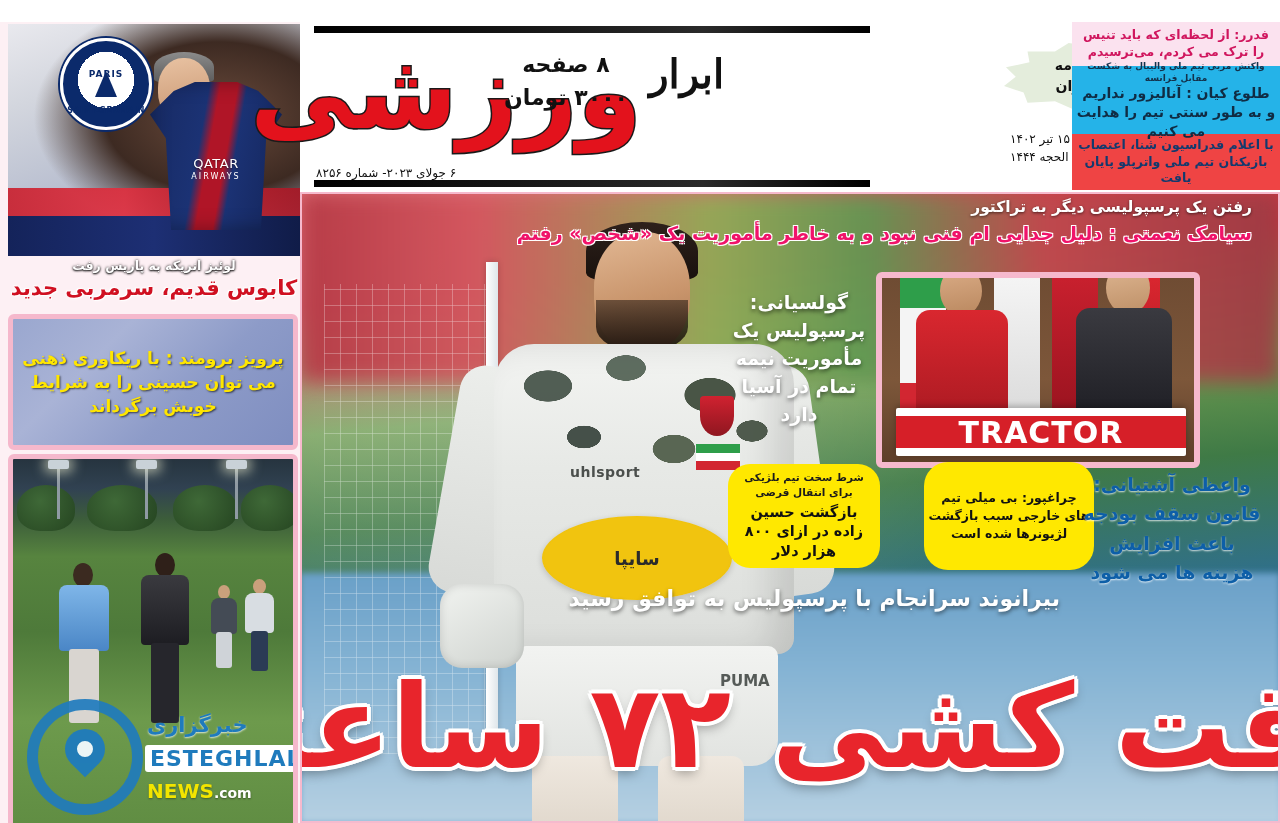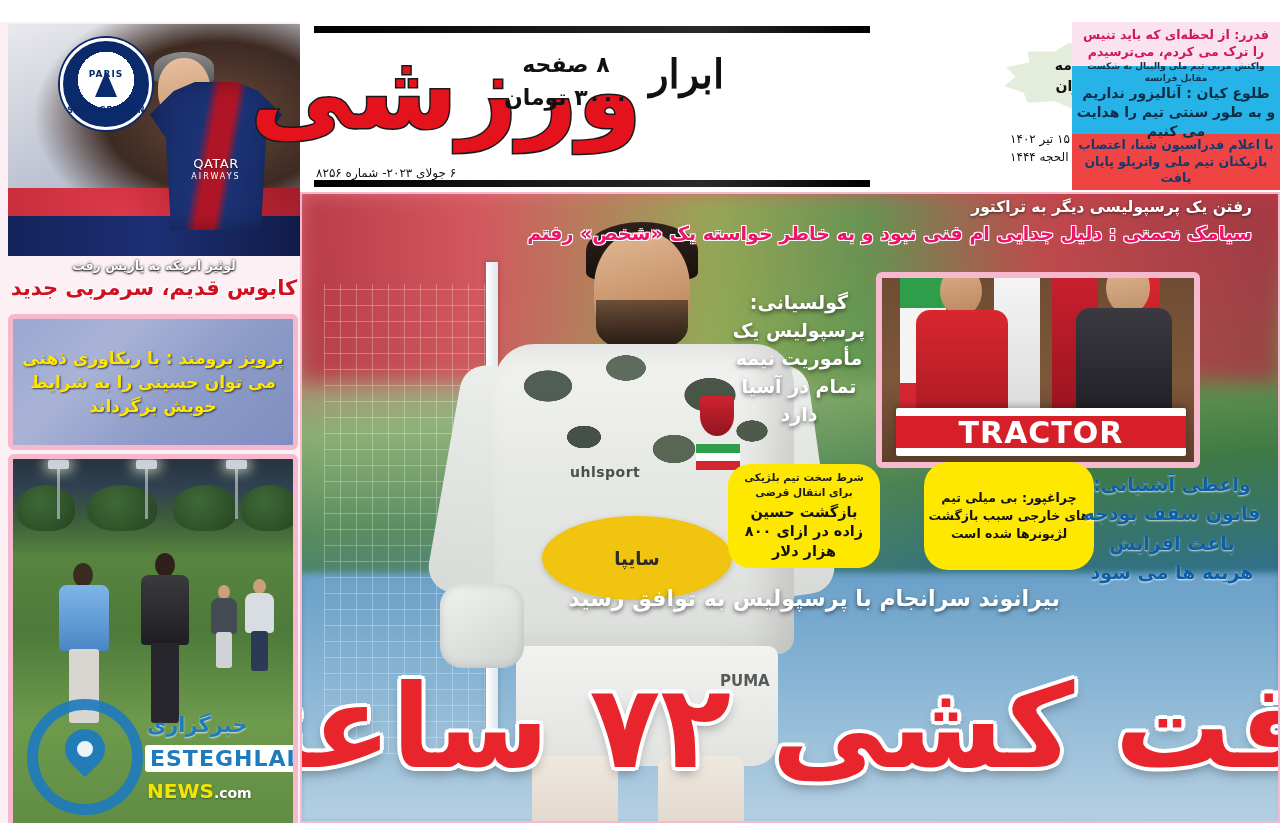--- a/index.html
+++ b/index.html
@@ -649,21 +649,21 @@
         <span>سایپا</span>
       </div>
       <div class="k-shorts"></div>
       <div class="k-puma">PUMA</div>
       <div class="k-legL"></div>
       <div class="k-legR"></div>
       <div class="k-glove"></div>
     </div>
 
     <div class="hero-kicker">رفتن یک پرسپولیسی دیگر به تراکتور</div>
-    <div class="hero-quote">سیامک نعمتی : دلیل جدایی ام فنی نبود و به خاطر خواسته یک «شخص» رفتم</div>
+    <div class="hero-quote">سیامک نعمتی : دلیل جدایی ام فنی نبود و به خاطر مأموریت یک «شخص» رفتم</div>
 
     <div class="golsiani">گولسیانی: پرسپولیس یک مأموریت نیمه تمام در آسیا دارد</div>
 
     <div class="tractor">
       <div class="flag f1"></div>
       <div class="flag f2"></div>
       <div class="flag f3"></div>
       <div class="flag f4"></div>
       <div class="man m1">
           <div class="h"></div>

